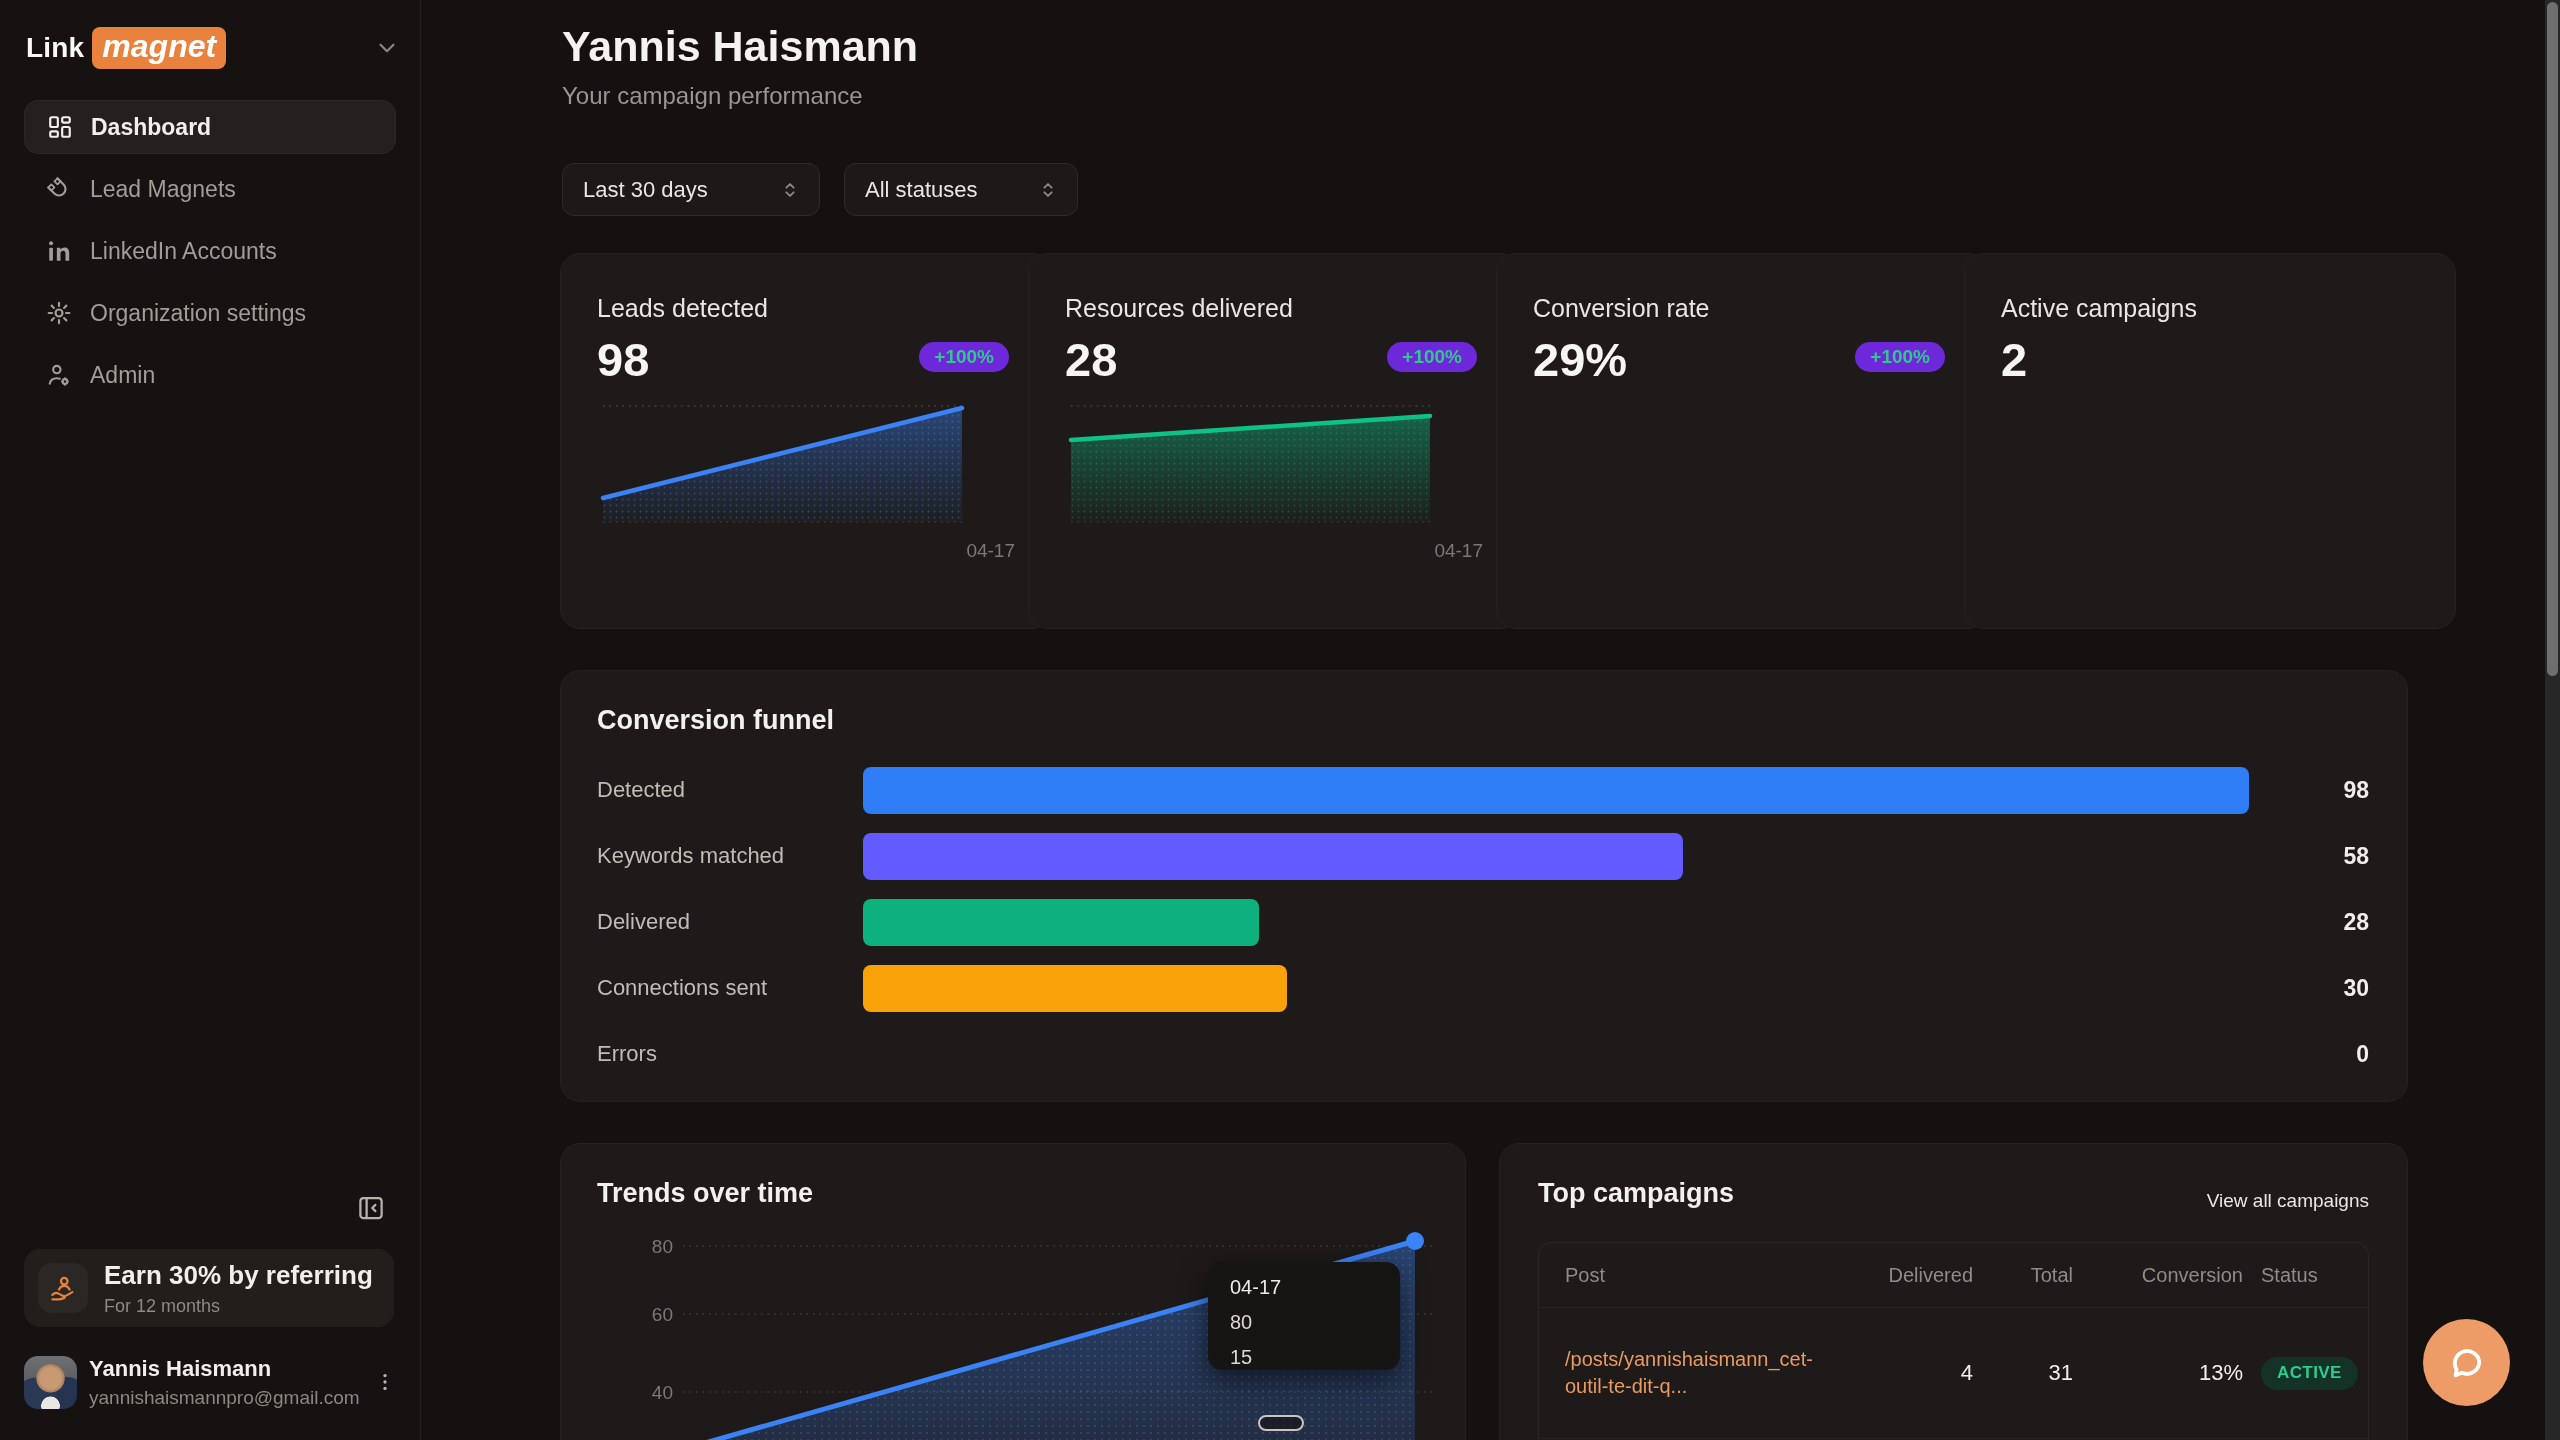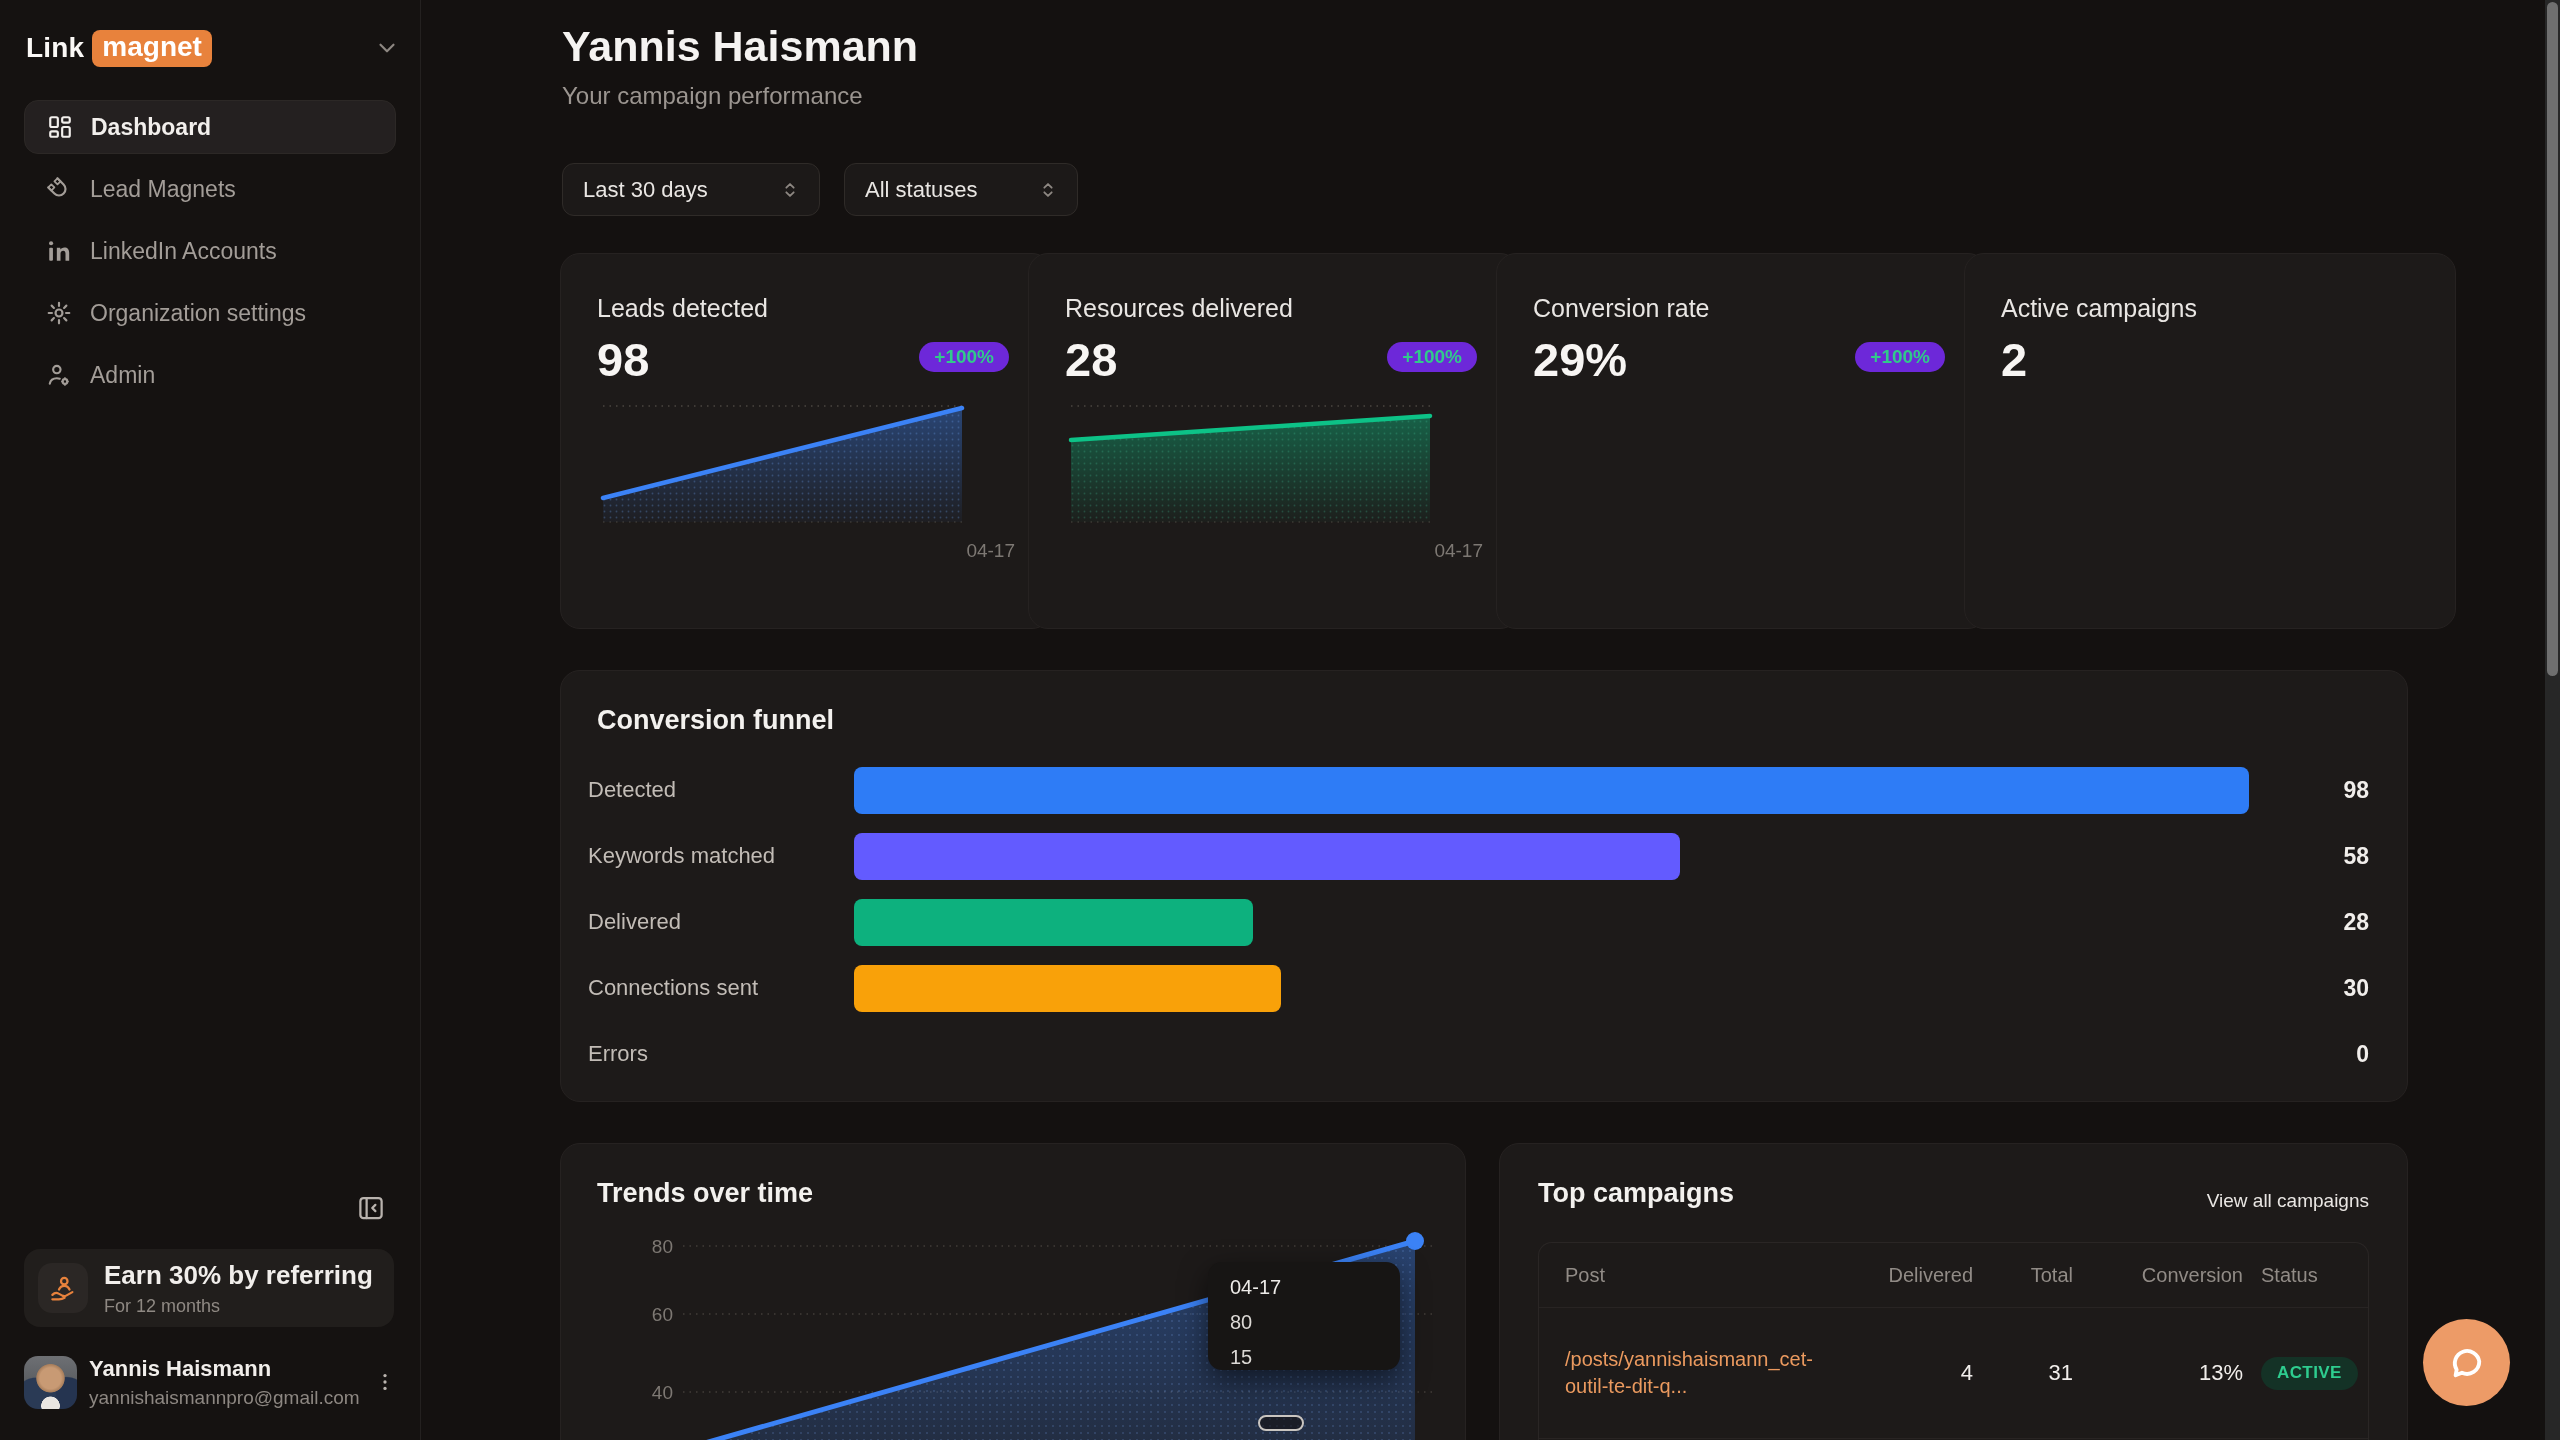--- a/index.html
+++ b/index.html
@@ -11,22 +11,22 @@
     position:relative;
   }
   svg { display:block; }
 
   
   .sidebar { position:absolute; left:0; top:0; width:421px; height:1440px;
     background:#151211; border-right:1px solid #242120; }
   .logo-row { position:absolute; left:26px; top:26px; right:20px; height:44px;
     display:flex; align-items:center; }
   .logo-text { font-size:28px; font-weight:800; color:#FAF8F6; letter-spacing:.2px; }
-  .logo-badge { margin-left:8px; background:#E8823C; color:#FFF; font-size:28px; font-weight:800;
-    padding:1px 10px 4px; border-radius:8px; }
+  .logo-badge { margin-left:8px; background:#E8823C; color:#FFF; font-size:32px; font-weight:800;
+    padding:1px 10px 4px; border-radius:8px;font-style:italic; }
   .logo-chevron { margin-left:auto; color:#8D8782; }
 
   .nav { position:absolute; left:24px; right:24px; top:100px; }
   .nav-item { height:54px; margin-bottom:8px; display:flex; align-items:center;
     padding:0 10px 0 22px; border-radius:14px; color:#A39D98; cursor:pointer; }
   .nav-item.active { background:#242020; border:1px solid #2C2826; color:#F2EFEC; }
   .nav-icon { width:26px; height:26px; margin-right:18px; flex:0 0 auto; }
   .nav-label { font-size:23px; }
   .nav-item.active .nav-label { font-weight:600; }
 
@@ -76,21 +76,21 @@
   .stat-value { position:absolute; left:36px; top:78px; font-size:47px; font-weight:700; color:#F7F5F3; }
   .delta-badge { position:absolute; right:42px; top:88px; height:30px; padding:0 15px;
     border-radius:15px; background:#6d28d9; color:#31C98B; font-size:19px; font-weight:600;
     display:flex; align-items:center; }
   .spark { position:absolute; left:36px; top:142px; width:371px; height:132px; }
   .spark-date { position:absolute; right:36px; top:286px; font-size:19px; color:#7D7873; }
 
   
   .funnel-card { left:139px; top:670px; width:1848px; height:432px; }
   .card-title { position:absolute; left:36px; top:34px; font-size:27px; font-weight:600; color:#F3F1EE; }
-  .funnel-rows { position:absolute; left:27px; right:38px; top:86px; }
+  .funnel-rows { position:absolute; left:36px; right:38px; top:86px; }
   .f-row { height:66px; display:flex; align-items:center; }
   .f-label { width:266px; font-size:22px; color:#C2BCB6; flex:0 0 auto; }
   .f-track { flex:1 1 auto; height:47px; position:relative; }
   .f-bar { position:absolute; left:0; top:0; height:47px; border-radius:8px; }
   .f-value { width:120px; text-align:right; font-size:23px; font-weight:600; color:#F1EEEB; flex:0 0 auto; }
 
   
   .trends-card { left:139px; top:1143px; width:906px; height:430px; overflow:hidden; }
   .ytick { position:absolute; font-size:19px; color:#7D7873; width:40px; text-align:right; left:72px; }
   .trends-svg { position:absolute; left:0; top:0; }

